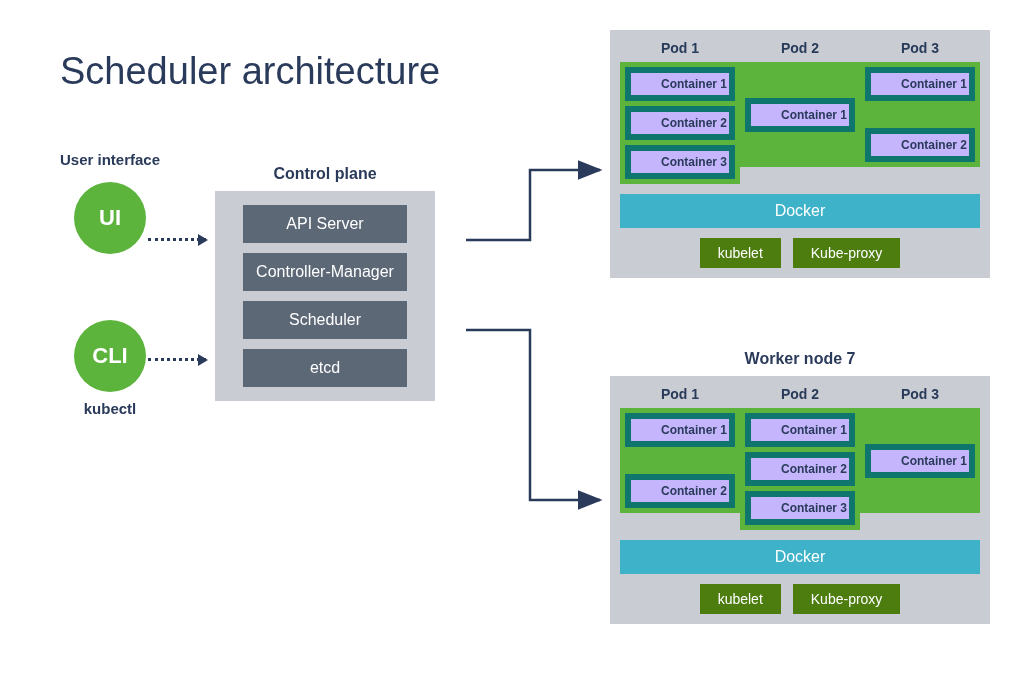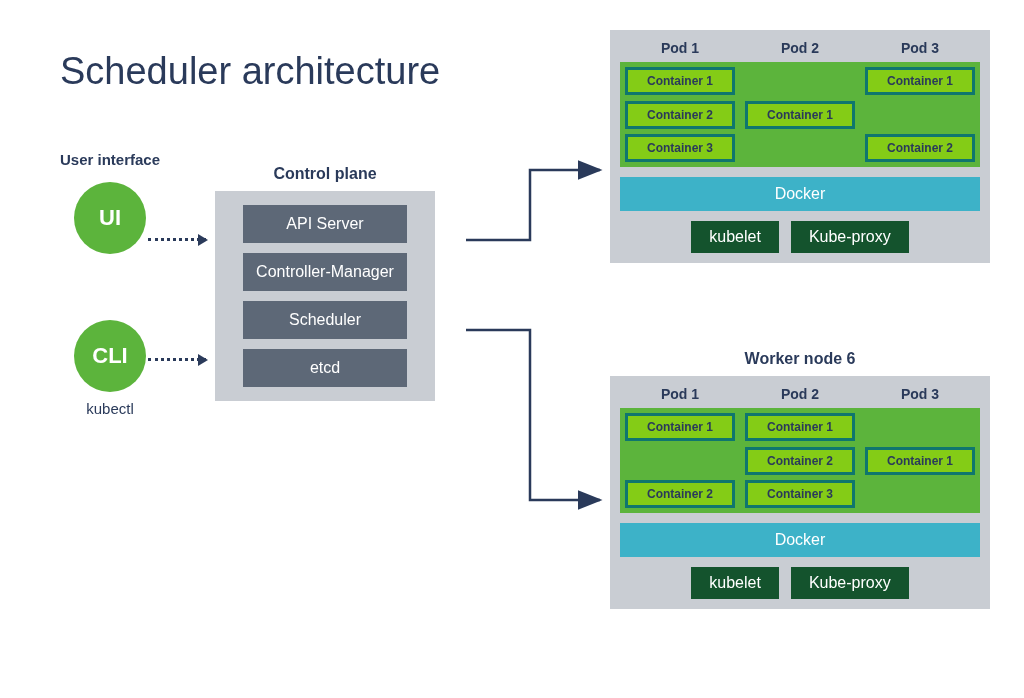--- a/index.html
+++ b/index.html
@@ -47,21 +47,21 @@
 }
 .cli-section {
   position: absolute;
   left: 60px;
   top: 320px;
   width: 100px;
   text-align: center;
 }
 .cli-section .sub {
   font-size: 15px;
-  font-weight: normal;
+  font-weight: bold;
 }
 .control-plane {
   position: absolute;
   left: 215px;
   top: 165px;
   width: 220px;
 }
 .control-plane .heading {
   font-size: 16px;
   font-weight: bold;
@@ -118,48 +118,48 @@
   background: #5cb43c;
   padding: 5px;
   display: flex;
   flex-direction: column;
   gap: 5px;
   min-height: 105px;
   justify-content: space-between;
 }
 .pod-body.center { justify-content: center; }
 .container-item {
-  background: #84cc16;
-  border: 3px solid #0f766e;
+  background: #c4b5fd;
+  border: 6px solid #0f766e;
   color: #2a3a5a;
   font-size: 12px;
   font-weight: bold;
-  text-align: center;
+  text-align: right;
   padding: 4px 2px;
 }
 .docker-bar {
   background: #3db2c8;
   color: #fff;
   text-align: center;
   padding: 8px;
   font-size: 16px;
   font-weight: 500;
   margin-bottom: 10px;
 }
 .agents-row {
   display: flex;
   gap: 12px;
   justify-content: center;
 }
 .agent {
-  background: #14532d;
+  background: #4d7c0f;
   color: #fff;
   text-align: right;
   padding: 7px 18px;
-  font-size: 16px;
+  font-size: 14px;
 }
 svg.connectors {
   position: absolute;
   top: 0;
   left: 0;
   width: 1024px;
   height: 698px;
   pointer-events: none;
 }
 .dotted-arrow {
@@ -244,21 +244,21 @@
     </div>
     <div class="docker-bar">Docker</div>
     <div class="agents-row">
       <div class="agent">kubelet</div>
       <div class="agent">Kube-proxy</div>
     </div>
   </div>
 </div>
 
 <div class="worker w2">
-  <div class="heading">Worker node 6</div>
+  <div class="heading">Worker node 7</div>
   <div class="worker-box">
     <div class="pods-row">
       <div class="pod">
         <div class="pod-label">Pod 1</div>
         <div class="pod-body">
           <div class="container-item">Container 1</div>
           <div class="container-item">Container 2</div>
         </div>
       </div>
       <div class="pod">

